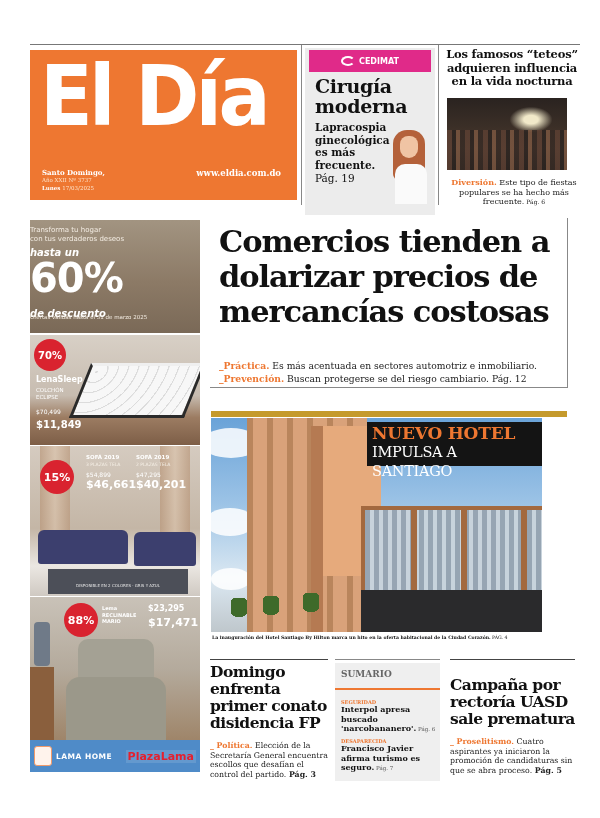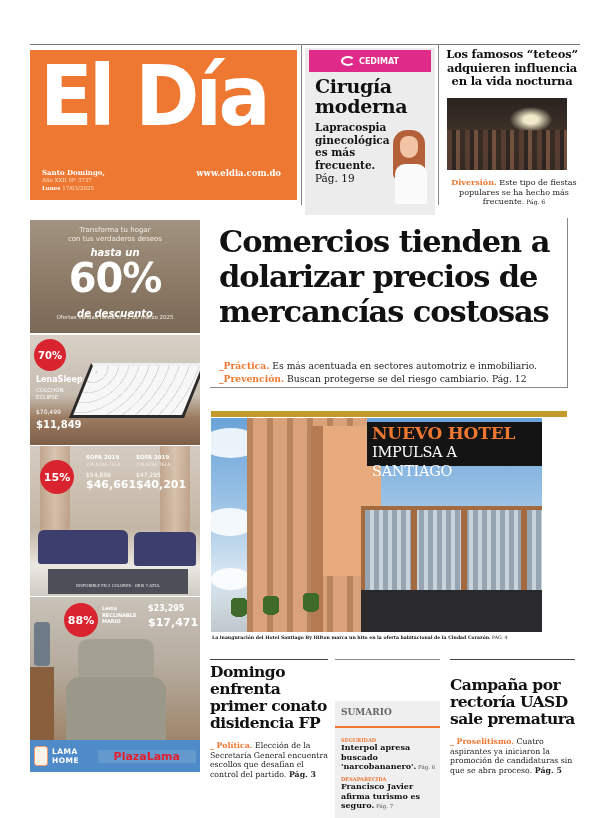--- a/index.html
+++ b/index.html
@@ -38,21 +38,21 @@
     .teteos { left: 444px; top: 48px; width: 136px; height: 160px; text-align: center; }
     .teteos .h { font-weight: bold; font-size: 11.5px; line-height: 13.5px; color: #111; letter-spacing: -0.2px; }
     .teteos .photo { position: absolute; left: 3px; top: 50px; width: 120px; height: 72px; background: radial-gradient(ellipse at 70% 30%, #f1e9c9 0 6%, transparent 18%), linear-gradient(180deg, #2a2320 0%, #3b2f27 40%, #4a3a30 70%, #2a2220 100%); overflow: hidden; }
     .teteos .photo .crowd { position: absolute; left: 0; bottom: 0; width: 100%; height: 40px; background: repeating-linear-gradient(90deg, #5b3f32 0 5px, #2c2420 5px 9px, #7a5640 9px 13px, #362a24 13px 18px); opacity: .85; }
     .teteos .txt { position: absolute; left: 6px; top: 130px; width: 128px; font-size: 8px; line-height: 9.5px; color: #222; }
     .kicker { color: #ee7731; font-weight: bold; }
     .pgsm { font-size: 6px; }
 
     
     .ads { left: 30px; top: 220px; width: 170px; height: 552px; overflow: hidden; }
-    .ad-promo { position: absolute; left: 0; top: 0; width: 170px; height: 113px; background: linear-gradient(180deg, #a29481 0%, #8c7a66 55%, #7a6957 100%); text-align: center; color: #fff; font-family: "DejaVu Sans", sans-serif; }
+    .ad-promo { position: absolute; left: 0; top: 0; width: 170px; height: 113px; background: linear-gradient(180deg, #a29481 0%, #8c7a66 55%, #7a6957 100%); text-align: left; color: #fff; font-family: "DejaVu Sans", sans-serif; }
     .ad-promo .l1 { position: absolute; top: 6px; width: 100%; font-size: 7px; line-height: 9px; color: #f3ece2; }
     .ad-promo .l2 { position: absolute; top: 27px; width: 100%; font-size: 10px; font-style: italic; font-weight: bold; }
     .ad-promo .l3 { position: absolute; top: 34px; width: 100%; font-size: 40px; font-weight: bold; line-height: 48px; letter-spacing: -1px; }
     .ad-promo .l4 { position: absolute; top: 88px; width: 100%; font-size: 10px; font-style: italic; font-weight: bold; }
     .ad-promo .l5 { position: absolute; top: 94px; width: 100%; font-size: 5.5px; color: #f3ece2; }
 
     .ad-matt { position: absolute; left: 0; top: 115px; width: 170px; height: 110px; background: linear-gradient(180deg, #d8d0c6 0%, #c7bcb0 55%, #9c7c62 75%, #7d5e47 100%); }
     .ad-matt .mattress { position: absolute; left: 50px; top: 28px; width: 115px; height: 55px; background: repeating-radial-gradient(circle at 6px 6px, #dcdcdc 0 1px, #f7f7f7 1.5px 10px); border: 3px solid #2a2a2a; border-top-color: #efefef; transform: skewX(-22deg); }
     .badge { position: absolute; width: 32px; height: 32px; border-radius: 50%; background: #d9232f; color: #fff; font-family: "DejaVu Sans", sans-serif; font-weight: bold; font-size: 10px; display: flex; align-items: center; justify-content: center; }
     .ad-matt .brand { position: absolute; left: 6px; top: 40px; font-family: "DejaVu Sans", sans-serif; font-weight: bold; font-size: 8px; color: #fff; }
@@ -76,21 +76,21 @@
     .ad-chair .table { position: absolute; left: 0; top: 70px; width: 24px; height: 75px; background: #8a5f3d; }
     .ad-chair .chair-back { position: absolute; left: 48px; top: 42px; width: 76px; height: 44px; background: #a4a194; border-radius: 10px 10px 0 0; }
     .ad-chair .chair-seat { position: absolute; left: 36px; top: 80px; width: 100px; height: 65px; background: #9b988a; border-radius: 14px 14px 0 0; }
     .ad-chair .txt { position: absolute; left: 72px; top: 8px; font-family: "DejaVu Sans", sans-serif; color: #fff; font-size: 5px; font-weight: bold; line-height: 6.5px; }
     .ad-chair .old { position: absolute; left: 118px; top: 7px; font-family: "DejaVu Sans", sans-serif; color: #fff; font-size: 8px; font-weight: bold; }
     .ad-chair .new { position: absolute; left: 118px; top: 19px; font-family: "DejaVu Sans", sans-serif; color: #fff; font-size: 11px; font-weight: bold; }
 
     .ad-footer { position: absolute; left: 0; top: 520px; width: 170px; height: 32px; background: #4f8bc8; display: flex; align-items: center; padding: 0 4px; gap: 4px; font-family: "DejaVu Sans", sans-serif; }
     .ad-footer .lh-icon { width: 18px; height: 20px; border: 1.5px solid #f09a6b; background: #fff3ec; border-radius: 3px; }
     .ad-footer .lh { color: #fff; font-size: 7.5px; font-weight: bold; letter-spacing: .5px; }
-    .ad-footer .pl { margin-left: auto; color: #e4202e; font-size: 11px; font-weight: bold; background: rgba(255,255,255,.12); padding: 0 16px; }
+    .ad-footer .pl { margin-left: auto; color: #e4202e; font-size: 11px; font-weight: bold; background: rgba(255,255,255,.12); padding: 0 2px; }
 
     
     .lead { left: 210px; top: 218px; width: 358px; height: 170px; border-right: 1px solid #888; border-bottom: 1px solid #888; }
     .lead .h { position: absolute; left: 9px; top: 6px; width: 345px; font-weight: bold; font-size: 30.5px; line-height: 35px; letter-spacing: -1.1px; color: #111; }
     .lead .deck { position: absolute; left: 9px; font-size: 9.2px; color: #222; white-space: nowrap; }
 
     
     .hotel-bar { left: 211px; top: 411px; width: 356px; height: 6px; background: #c59a2c; }
     .hotel { left: 211px; top: 418px; width: 331px; height: 214px; overflow: hidden; background: linear-gradient(180deg, #6aa3d8 0%, #9cc3e6 40%, #dbe8f2 75%, #bfc7cc 100%); }
     .hotel .cloud { position: absolute; background: #ffffff; border-radius: 50%; opacity: .85; }
@@ -104,21 +104,21 @@
     .hotel .title-box { position: absolute; right: 0; top: 4px; width: 175px; height: 44px; background: #141414; padding: 2px 5px; }
     .hotel .t1 { font-weight: bold; font-size: 17px; line-height: 19px; color: #ee7731; letter-spacing: -0.2px; }
     .hotel .t2 { font-size: 14.5px; line-height: 19px; color: #fff; letter-spacing: -0.3px; }
     .caption { left: 212px; top: 635px; width: 360px; font-size: 4.6px; font-weight: bold; color: #111; white-space: nowrap; }
 
     
     .bot-rule { height: 1px; background: #444; }
     .leonel { left: 210px; top: 663px; width: 118px; }
     .leonel .h, .campana .h { font-weight: bold; font-size: 15.5px; line-height: 17px; color: #111; letter-spacing: -0.5px; }
     .leonel .txt, .campana .txt { margin-top: 10px; font-size: 7.8px; line-height: 9.5px; color: #222; }
-    .sumario { left: 335px; top: 701px; width: 105px; height: 118px; background: #efefef; }
+    .sumario { left: 335px; top: 663px; width: 105px; height: 118px; background: #efefef; }
     .sumario .title { position: absolute; left: 6px; top: 6px; font-weight: bold; font-size: 9px; color: #666; }
     .sumario .rule { position: absolute; left: 0; top: 25px; width: 105px; height: 2px; background: #ee7731; }
     .sumario .item { position: absolute; left: 6px; width: 100px; }
     .sumario .item .k { font-size: 5px; font-weight: bold; color: #ee7731; }
     .sumario .item .t { font-size: 8px; line-height: 9.5px; font-weight: bold; color: #111; }
     .sumario .item .t span { font-weight: normal; font-size: 5.5px; color: #555; }
     .campana { left: 450px; top: 676px; width: 125px; }
   </style>
 </head>
 <body>

